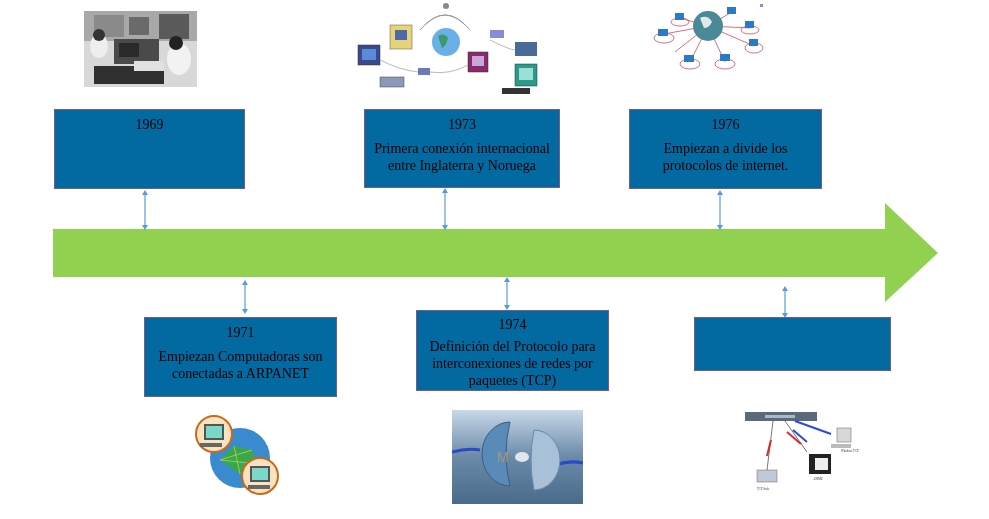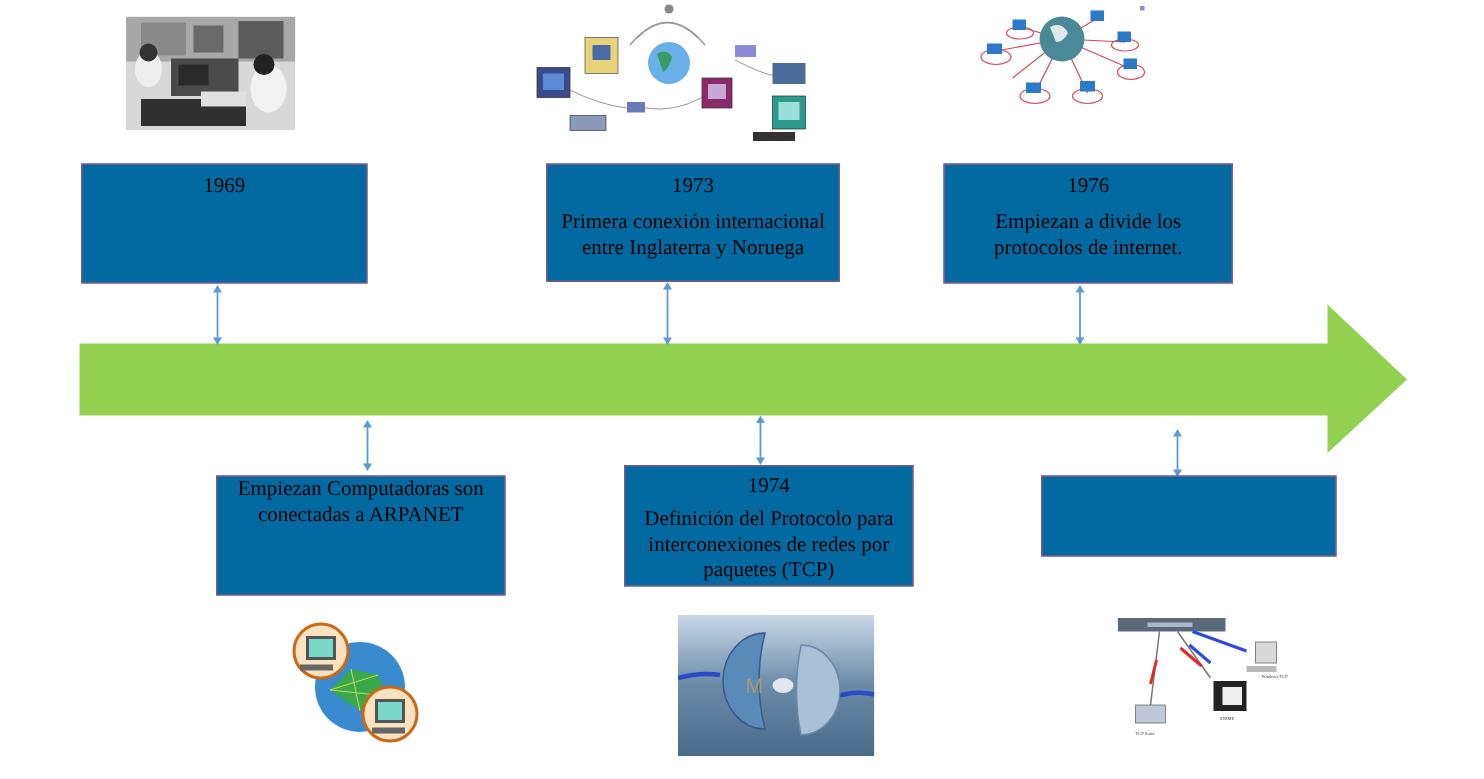--- a/index.html
+++ b/index.html
@@ -213,20 +213,21 @@
   <span class="year">1973</span>
   <span class="desc">Primera conexión internacional entre Inglaterra y Noruega</span>
 </div>
 
 <div class="event-box" style="left:609px;top:109px;width:193px;height:80px;margin-left:20px;">
   <span class="year">1976</span>
   <span class="desc" style="padding:0 22px;">Empiezan a divide los protocolos de internet.</span>
 </div>
 
 <div class="event-box" style="left:144px;top:317px;width:193px;height:80px;">
+  <span class="year">1971</span>
   <span class="desc">Empiezan Computadoras son conectadas a ARPANET</span>
 </div>
 
 <div class="event-box" style="left:416px;top:310px;width:193px;height:81px;">
   <span class="year" style="margin-top:5px;margin-bottom:5px;">1974</span>
   <span class="desc">Definición del Protocolo para interconexiones de redes por paquetes (TCP)</span>
 </div>
 
 <div class="event-box" style="left:694px;top:317px;width:197px;height:54px;">
 </div>

